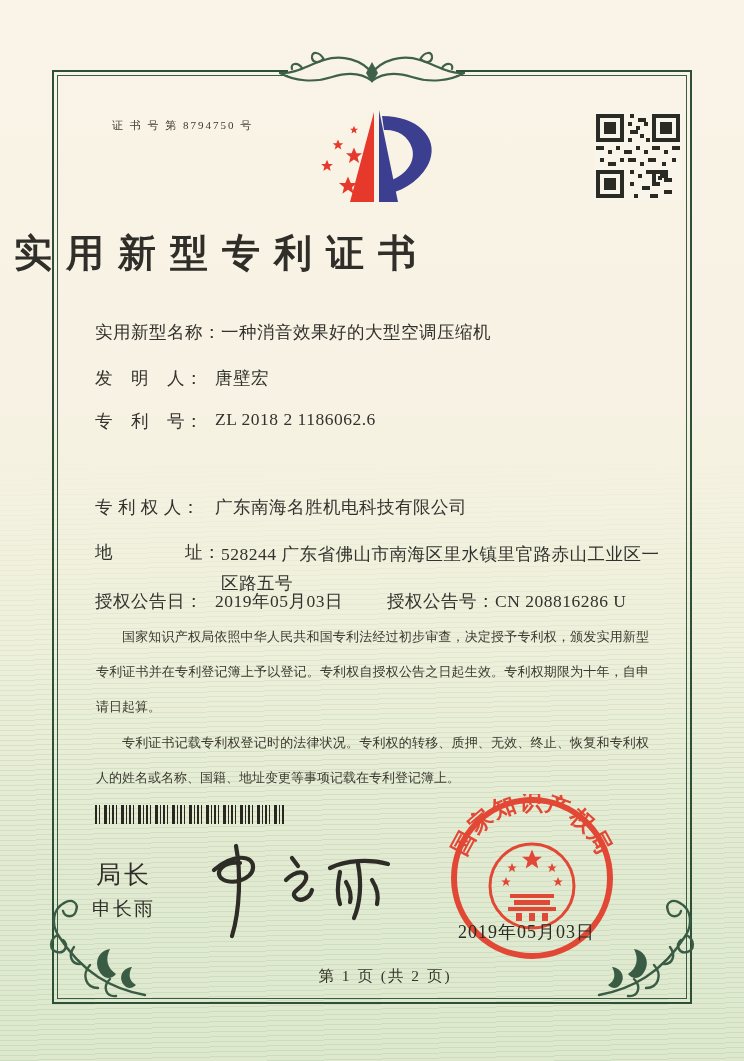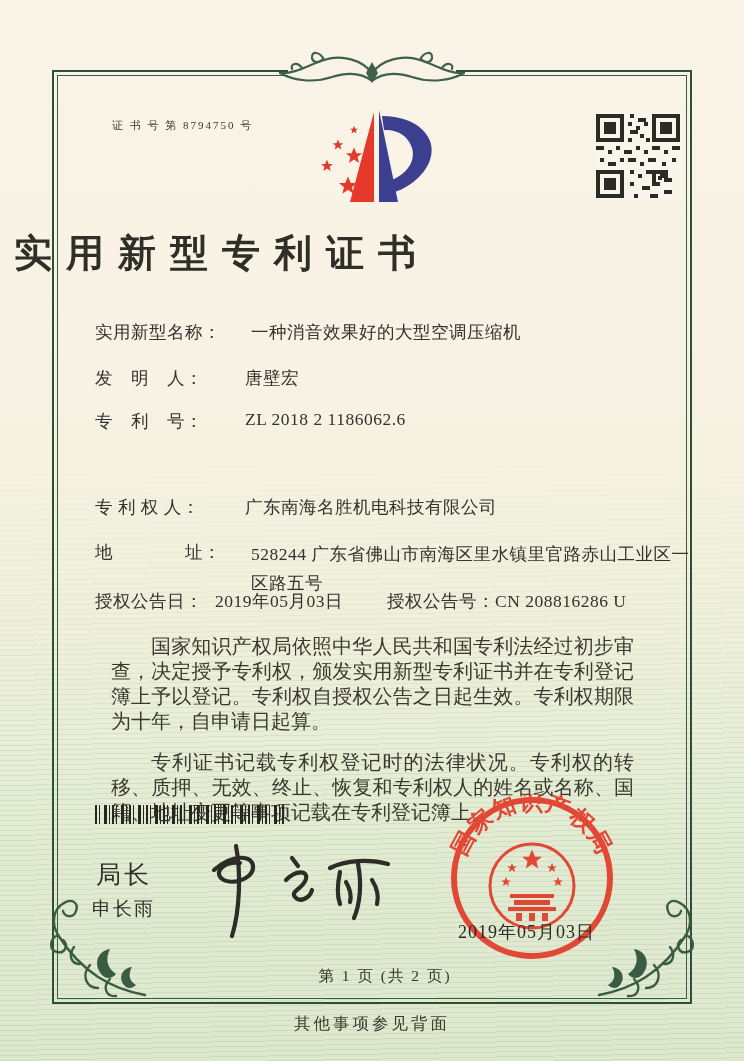--- a/index.html
+++ b/index.html
@@ -21,27 +21,27 @@
   .border-inner{position:absolute;inset:3px;border:1px solid #3a5c44;}
   .cert-number{position:absolute;left:112px;top:118px;font-size:11px;letter-spacing:2px;color:#3a392f;font-family:Liberation Serif, serif;}
   .logo{position:absolute;left:300px;top:98px;}
   .qr{position:absolute;left:594px;top:112px;}
   .title{
     position:absolute;left:0;top:228px;width:648px;text-align:left;
     font-size:38px;font-weight:600;letter-spacing:14px;text-indent:14px;color:#2f2e28;
   }
   .field-row{position:absolute;left:95px;font-size:17.5px;letter-spacing:.5px;white-space:nowrap;}
   .field-label{display:inline-block;min-width:120px;vertical-align:top;}
-  .field-value{display:inline-block;vertical-align:top;margin-left:30px;}
+  .field-value{display:inline-block;vertical-align:top;}
   .field-value.wrap{white-space:normal;width:452px;line-height:29px;}
   .grant-row{position:absolute;left:95px;top:589px;font-size:17.5px;letter-spacing:.5px;white-space:nowrap;}
   .grant-gap{display:inline-block;width:44px;}
   .paragraphs{position:absolute;left:95px;top:618px;width:555px;}
   .paragraphs p{
-    margin:16px;text-indent:2em;font-size:20px;line-height:25px;
+    margin:1px;text-indent:2em;font-size:13px;line-height:35px;
     text-align:justify;color:#3b392f;
   }
   .barcode{
     position:absolute;left:95px;top:805px;width:190px;height:19px;
     background:repeating-linear-gradient(90deg,
       #27261f 0 2px,transparent 2px 4px,#27261f 4px 5px,transparent 5px 9px,
       #27261f 9px 12px,transparent 12px 14px,#27261f 14px 15px,transparent 15px 17px);
   }
   .sig-title{position:absolute;left:96px;top:858px;font-size:25px;letter-spacing:3px;color:#2f2e28;}
   .sig-name{position:absolute;left:92px;top:896px;font-size:19px;letter-spacing:2px;color:#2f2e28;}
@@ -249,14 +249,13 @@
       <rect x="66" y="106" width="36" height="5"></rect>
       <rect x="60" y="113" width="48" height="4"></rect>
       <rect x="68" y="119" width="6" height="8"></rect>
       <rect x="81" y="119" width="6" height="8"></rect>
       <rect x="94" y="119" width="6" height="8"></rect>
     </g>
   </svg>
   <div class="seal-date">2019年05月03日</div>
 
   <div class="page-number">第 1 页 (共 2 页)</div>
-  <div class="back-note">其他事项参见背面</div>
 </div>
 
 </body></html>

